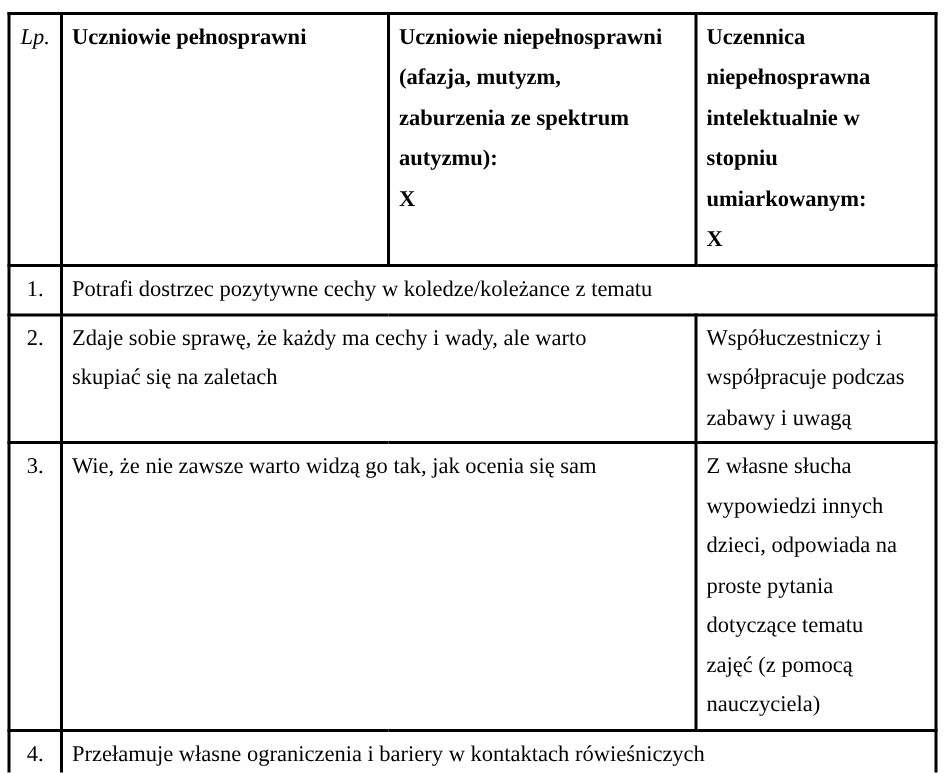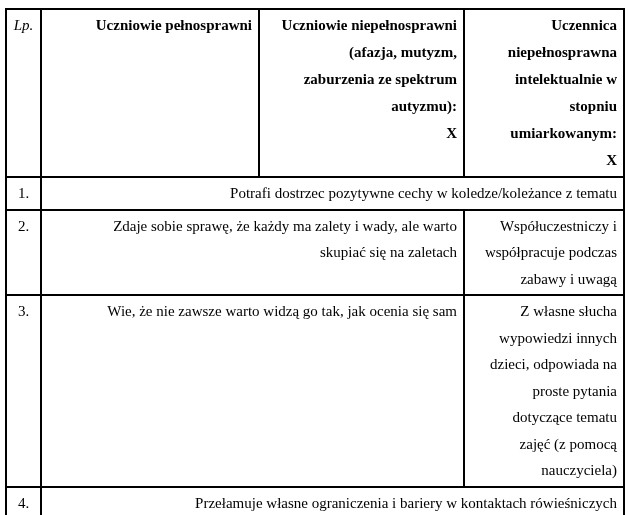--- a/index.html
+++ b/index.html
@@ -19,21 +19,21 @@
     left: 5px;
     top: 8px;
     width: 618px;
     border-collapse: collapse;
     table-layout: fixed;
   }
   .doc-table th,
   .doc-table td {
     border: 2px solid #000000;
     vertical-align: top;
-    text-align: right;
+    text-align: left;
     padding: 2px 6px;
     font-size: 15px;
     line-height: 26.5px;
     white-space: pre-line;
     overflow: hidden;
     font-weight: normal;
   }
   .doc-table th.bold-head {
     font-weight: bold;
     line-height: 27px;
@@ -80,21 +80,21 @@
 X</th>
     </tr>
 
     <tr class="row-1">
       <td class="num-cell">1.</td>
       <td colspan="3">Potrafi dostrzec pozytywne cechy w koledze/koleżance z tematu</td>
     </tr>
 
     <tr class="row-2">
       <td class="num-cell">2.</td>
-      <td colspan="2">Zdaje sobie sprawę, że każdy ma zalety i wady, ale warto
+      <td colspan="2">Zdaje sobie sprawę, że każdy ma cechy i wady, ale warto
 skupiać się na zaletach</td>
       <td>Współuczestniczy i
 współpracuje podczas
 zabawy i uwagą</td>
     </tr>
 
     <tr class="row-3">
       <td class="num-cell">3.</td>
       <td colspan="2">Wie, że nie zawsze warto widzą go tak, jak ocenia się sam</td>
       <td>Z własne słucha

